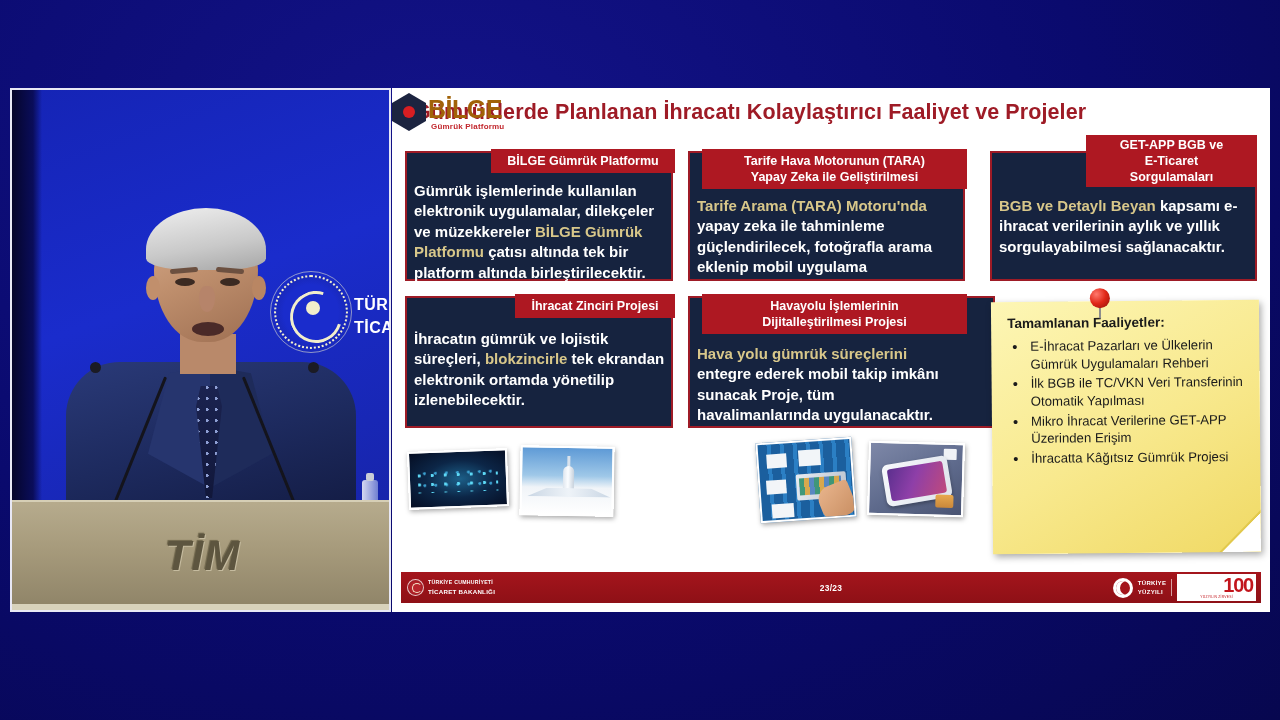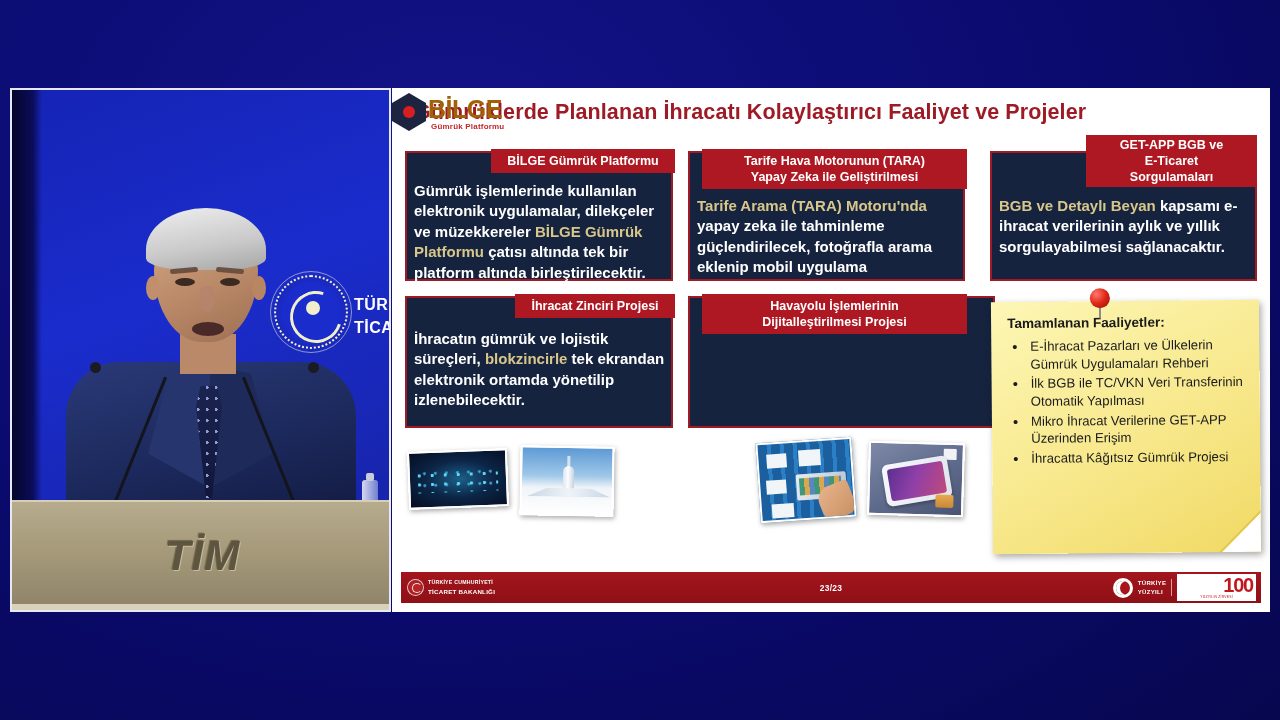--- a/index.html
+++ b/index.html
@@ -498,20 +498,21 @@
       <div class="card-hdr">İhracat Zinciri Projesi</div>
       <div class="card-body"><span>İhracatın gümrük ve lojistik süreçleri, </span><span class="hl">blokzincirle</span><span> tek ekrandan elektronik ortamda yönetilip izlenebilecektir.</span></div>
     </div>
 
     <div class="card" id="card-5">
       <div class="card-panel"></div>
       <div class="card-hdr">
         <span>Havayolu İşlemlerinin</span>
         <span>Dijitalleştirilmesi Projesi</span>
       </div>
+      <div class="card-body"><span class="hl">Hava yolu gümrük süreçlerini</span><span> entegre ederek mobil takip imkânı sunacak Proje, tüm havalimanlarında uygulanacaktır.</span></div>
     </div>
 
     <div id="sticky">
       <div id="pushpin">
         <div class="pin-needle"></div>
         <div class="pin-head"></div>
       </div>
       <div id="sticky-title">Tamamlanan Faaliyetler:</div>
       <ul id="sticky-list">
         <li>E-İhracat Pazarları ve Ülkelerin Gümrük Uygulamaları Rehberi</li>

